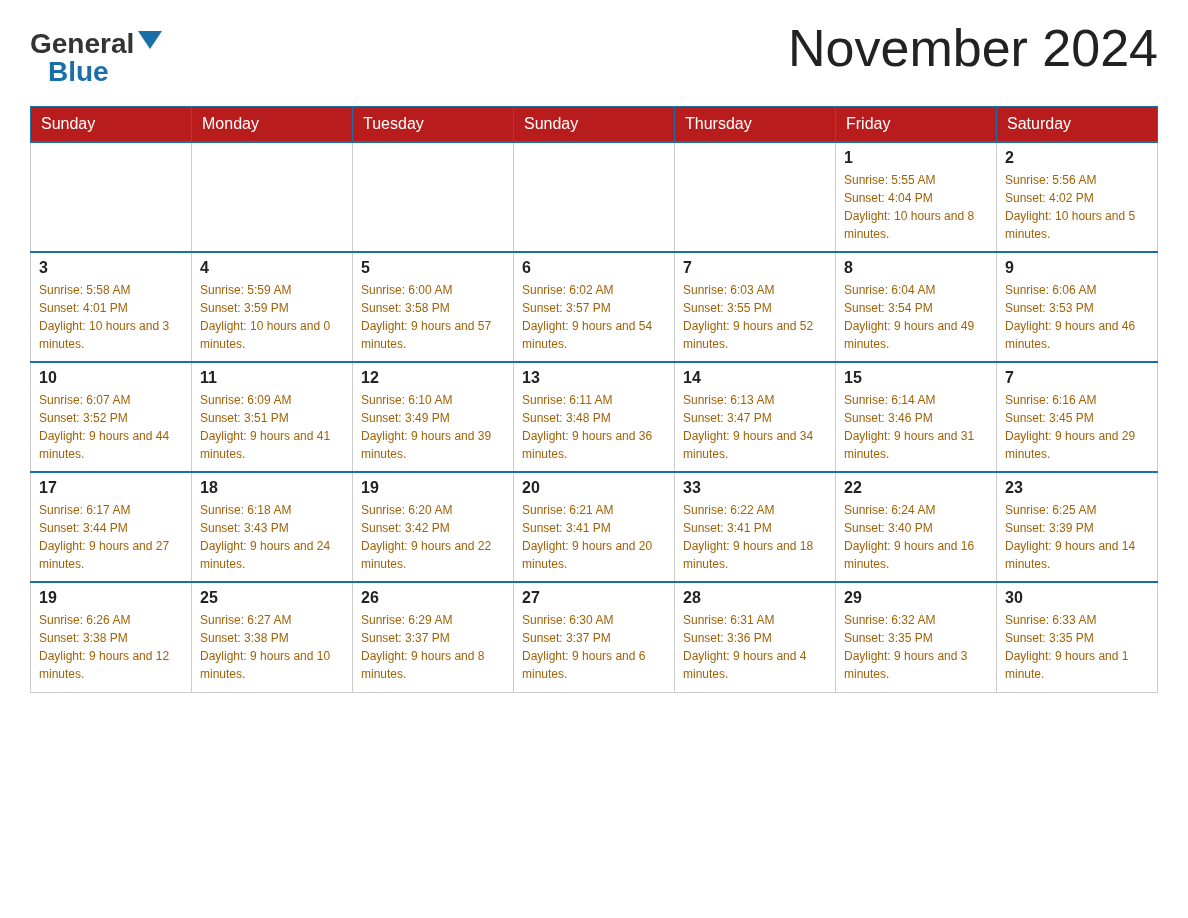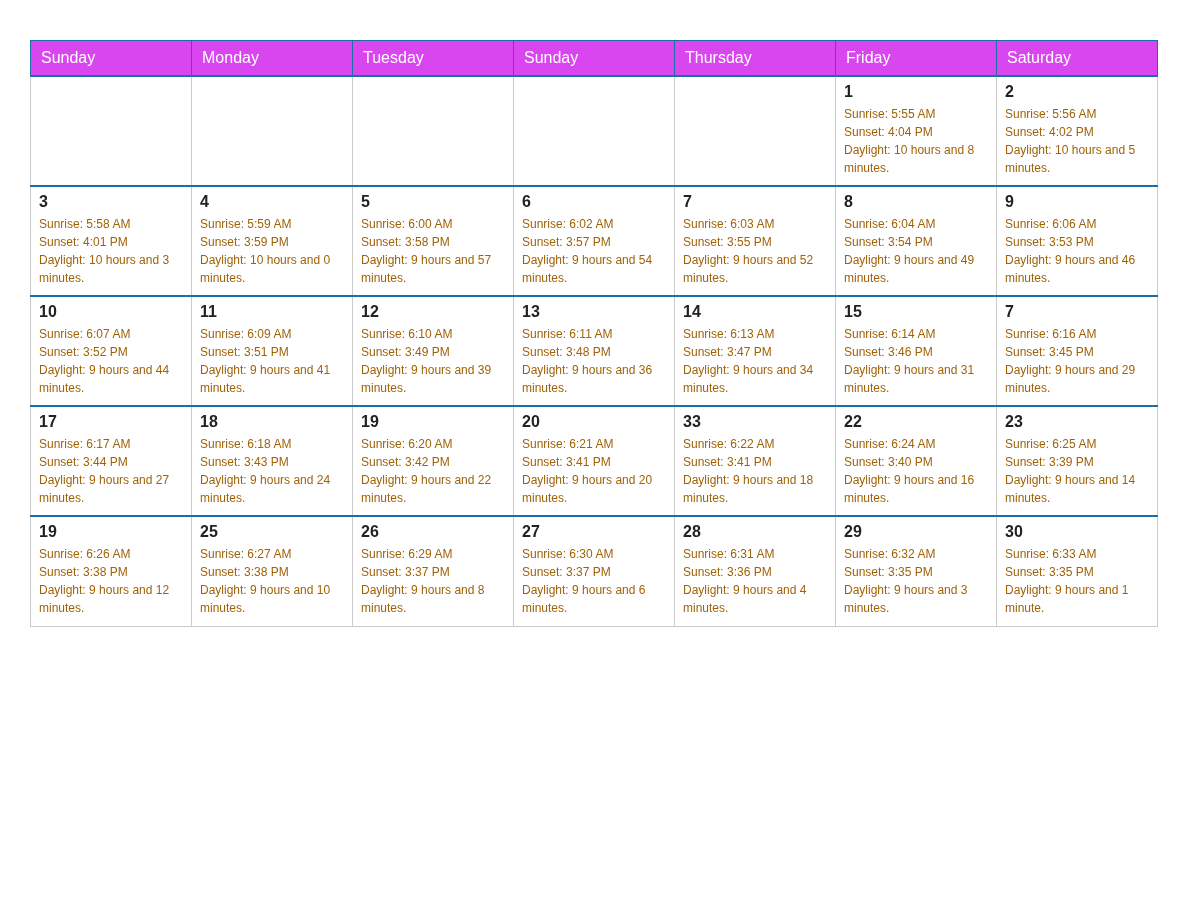--- a/index.html
+++ b/index.html
@@ -60,21 +60,21 @@
       font-size: 22px;
       color: #555;
       margin-top: 4px;
     }
     .calendar-table {
       width: 100%;
       border-collapse: collapse;
       table-layout: fixed;
     }
     .calendar-table th {
-      background-color: #d946ef;
+      background-color: #b91c1c;
       color: #fff;
       font-size: 16px;
       font-weight: normal;
       padding: 8px 10px;
       text-align: left;
       border: 1px solid #1a6fa8;
     }
     .calendar-table td {
       border: 1px solid #ccc;
       vertical-align: top;
@@ -97,21 +97,29 @@
       background: #fff;
     }
     tr.week-row td {
       border-top: 2px solid #1a6fa8;
     }
   </style>
 </head>
 <body>
 
 <div class="header-area">
+  <div class="logo">
+    <div style="display:flex; align-items:center;">
+      <span class="logo-general">General</span>
+      <span class="logo-triangle"></span>
+    </div>
+    <span class="logo-blue">Blue</span>
+  </div>
   <div class="title-area">
+    <div class="month-year">November 2024</div>
   </div>
 </div>
 
 <table class="calendar-table">
   <thead>
     <tr>
     <th>Sunday</th>
         <th>Monday</th>
         <th>Tuesday</th>
         <th>Sunday</th>

